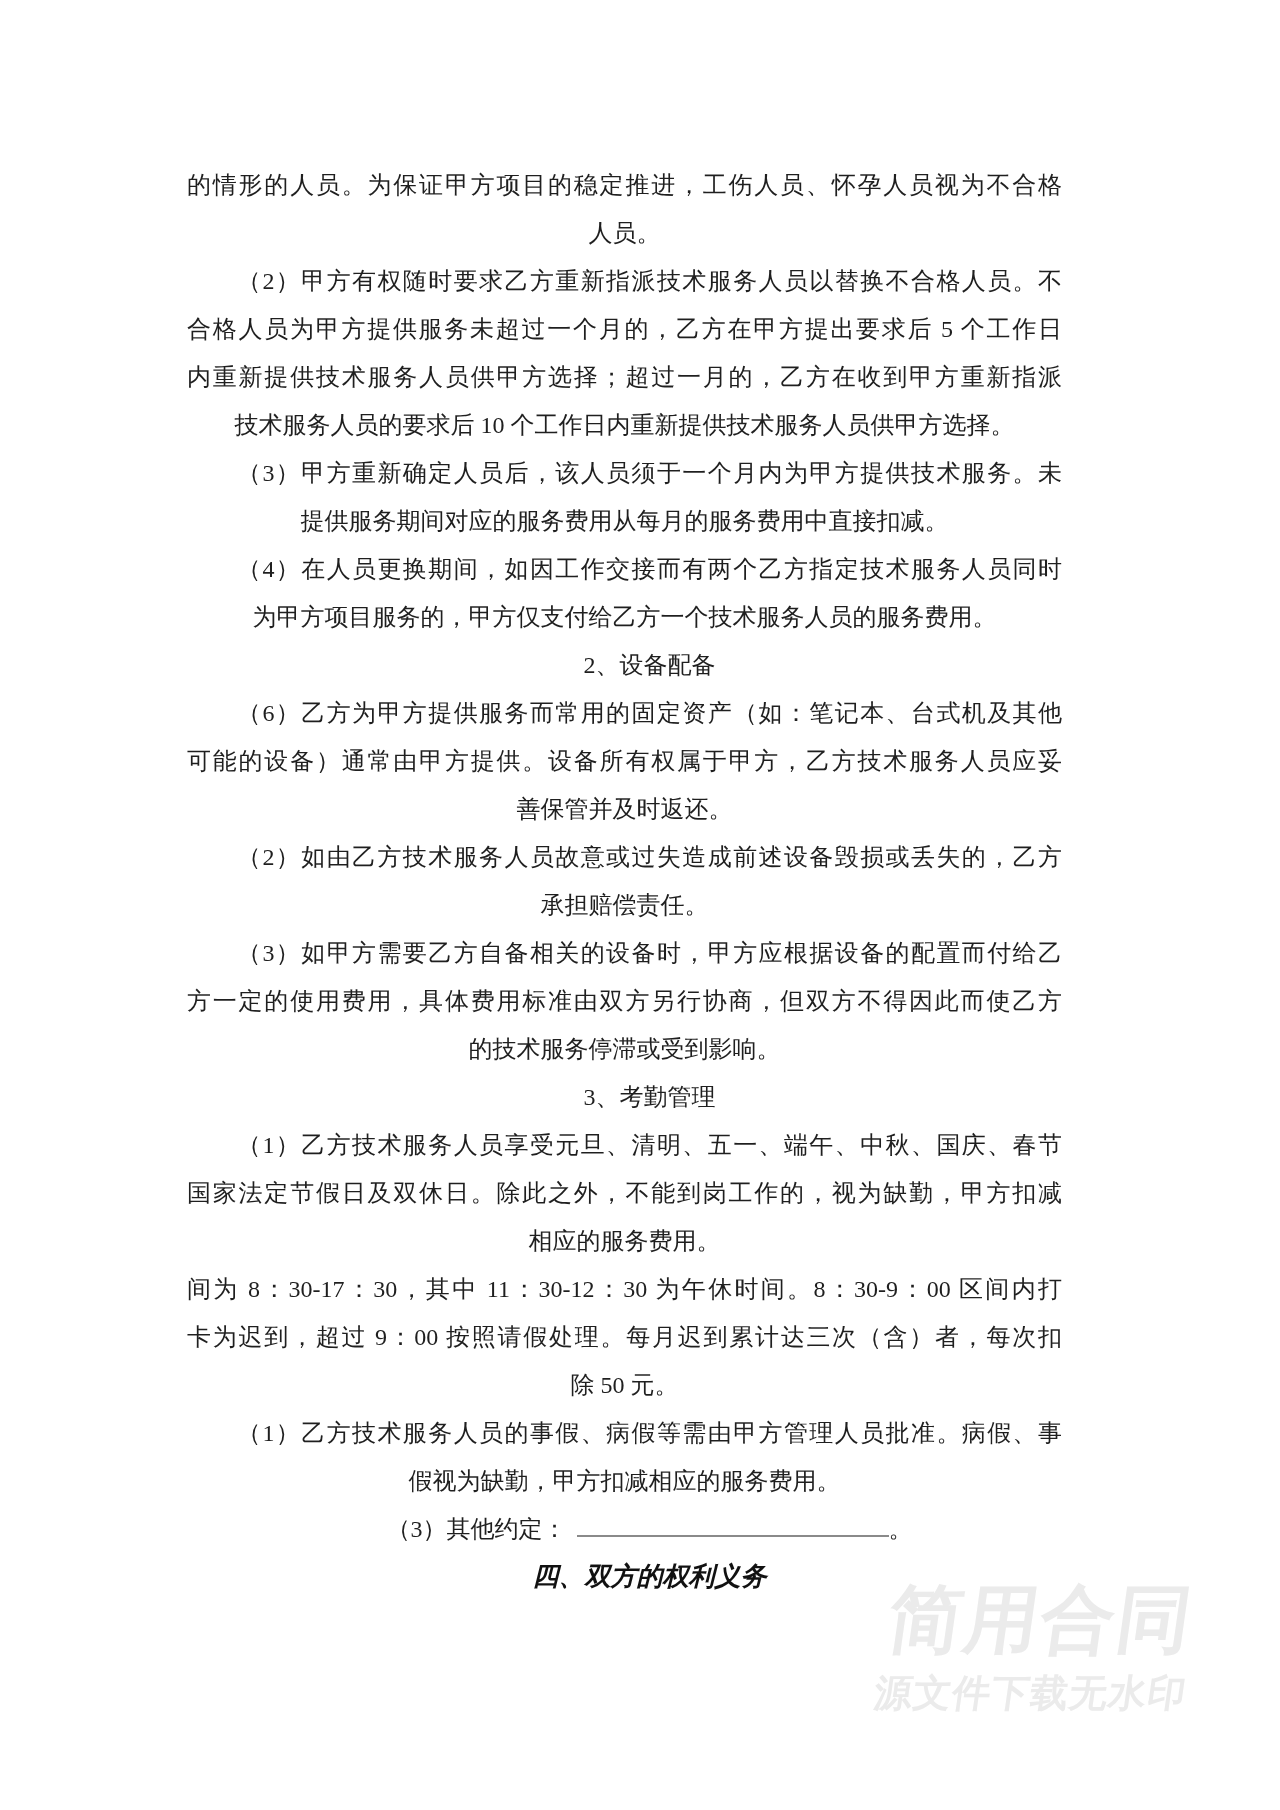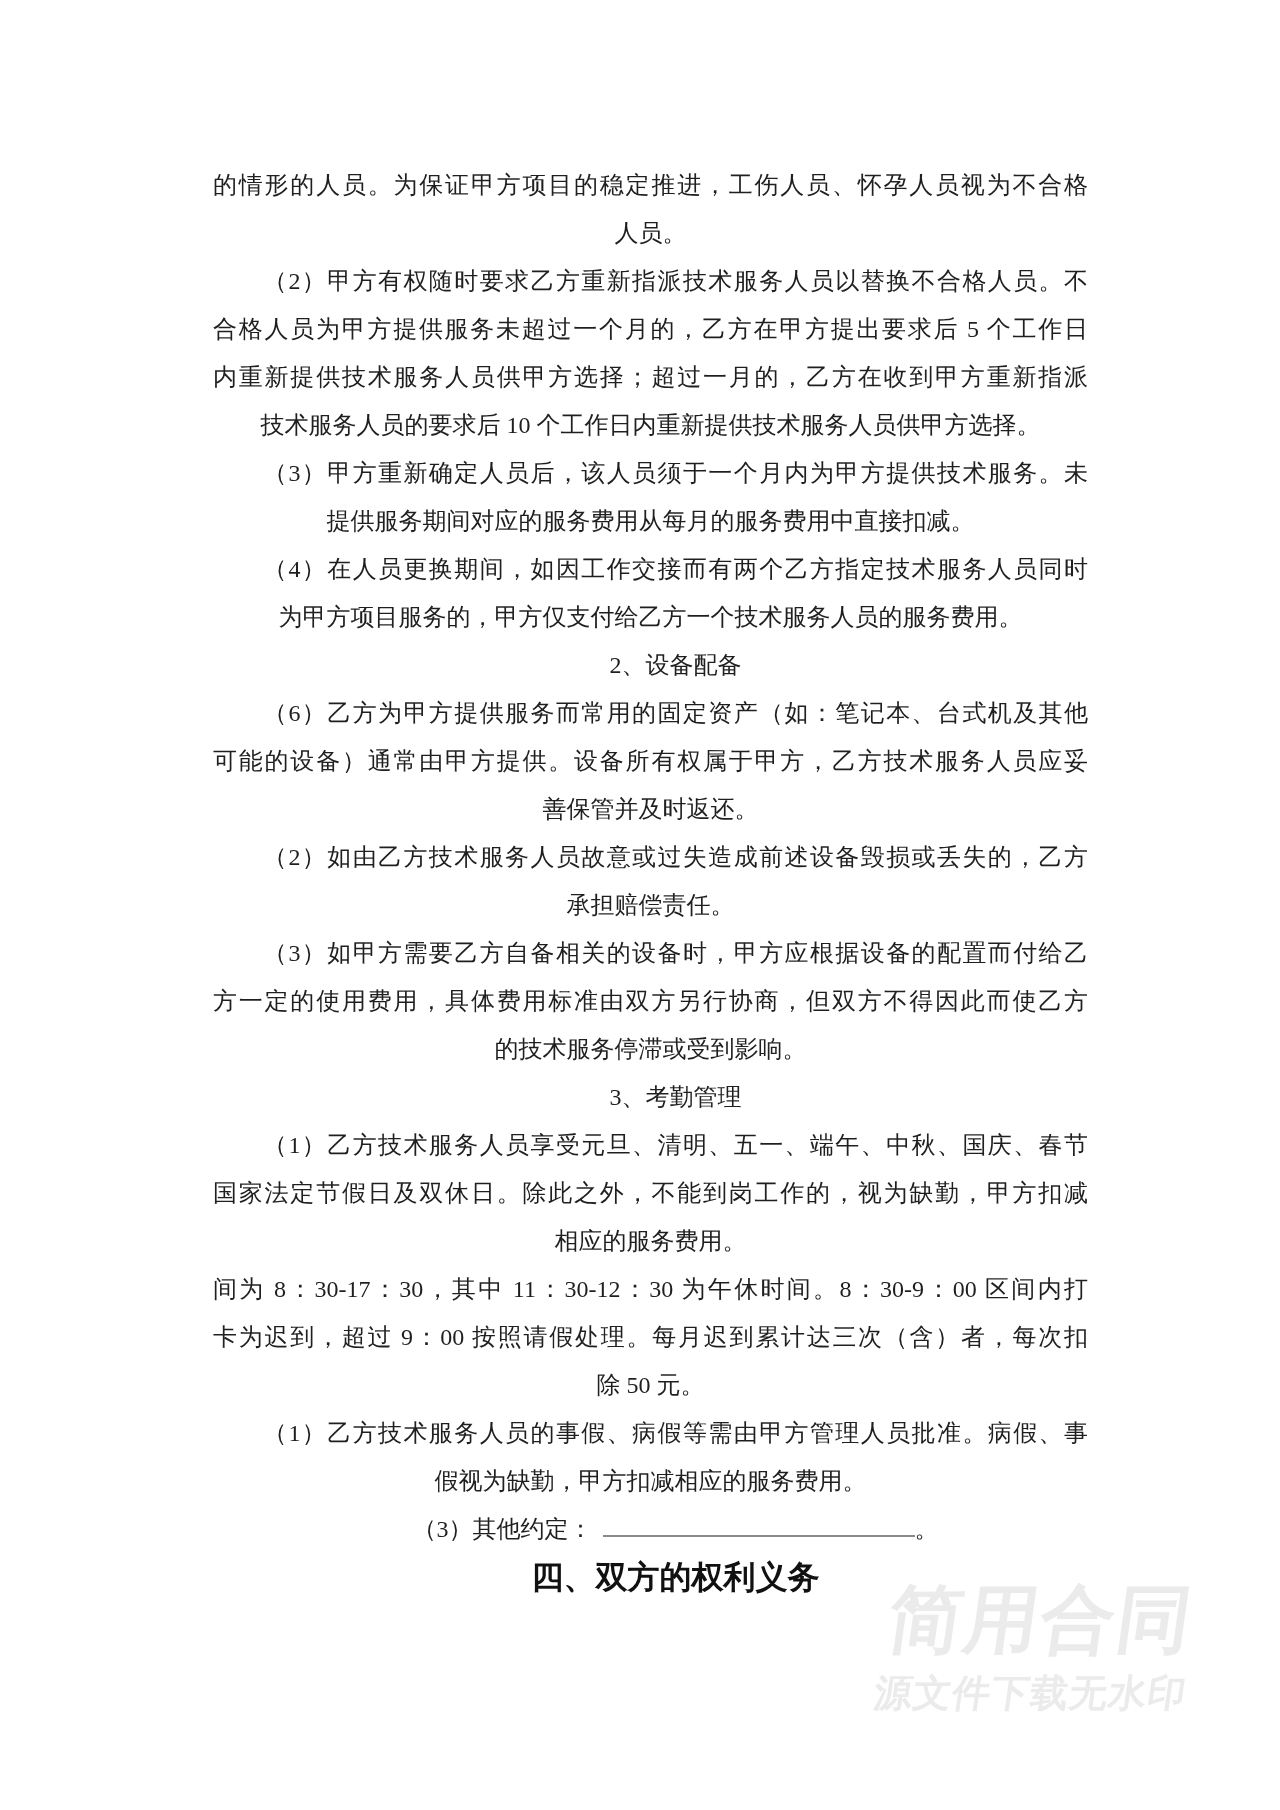--- a/index.html
+++ b/index.html
@@ -6,42 +6,43 @@
   .page {
     position: relative;
     width: 1280px;
     height: 1810px;
     background: #ffffff;
     overflow: hidden;
     font-family: "Liberation Serif", "DejaVu Serif", serif;
   }
   .content {
     position: absolute;
-    left: 213px;
+    left: 187px;
     top: 161px;
     width: 875px;
     font-size: 24px;
     line-height: 48px;
     color: #1f1f1f;
     text-justify: inter-character;
   }
   .line {
     height: 48px;
     overflow: hidden;
     text-align: center;
   }
   .line.fill {
     text-align: justify;
     text-align-last: justify;
   }
   .line.indent { text-indent: 50px; }
   .line.bold {
     font-weight: bold;
-    font-size: 32px;
+    font-size: 26px;
     color: #111111;
+    font-style: italic;
   }
   .blank {
     display: inline-block;
     width: 312px;
     height: 1.1em;
     margin-left: 10px;
     border-bottom: 2px solid #8a8a8a;
     vertical-align: baseline;
   }
   .watermark {

